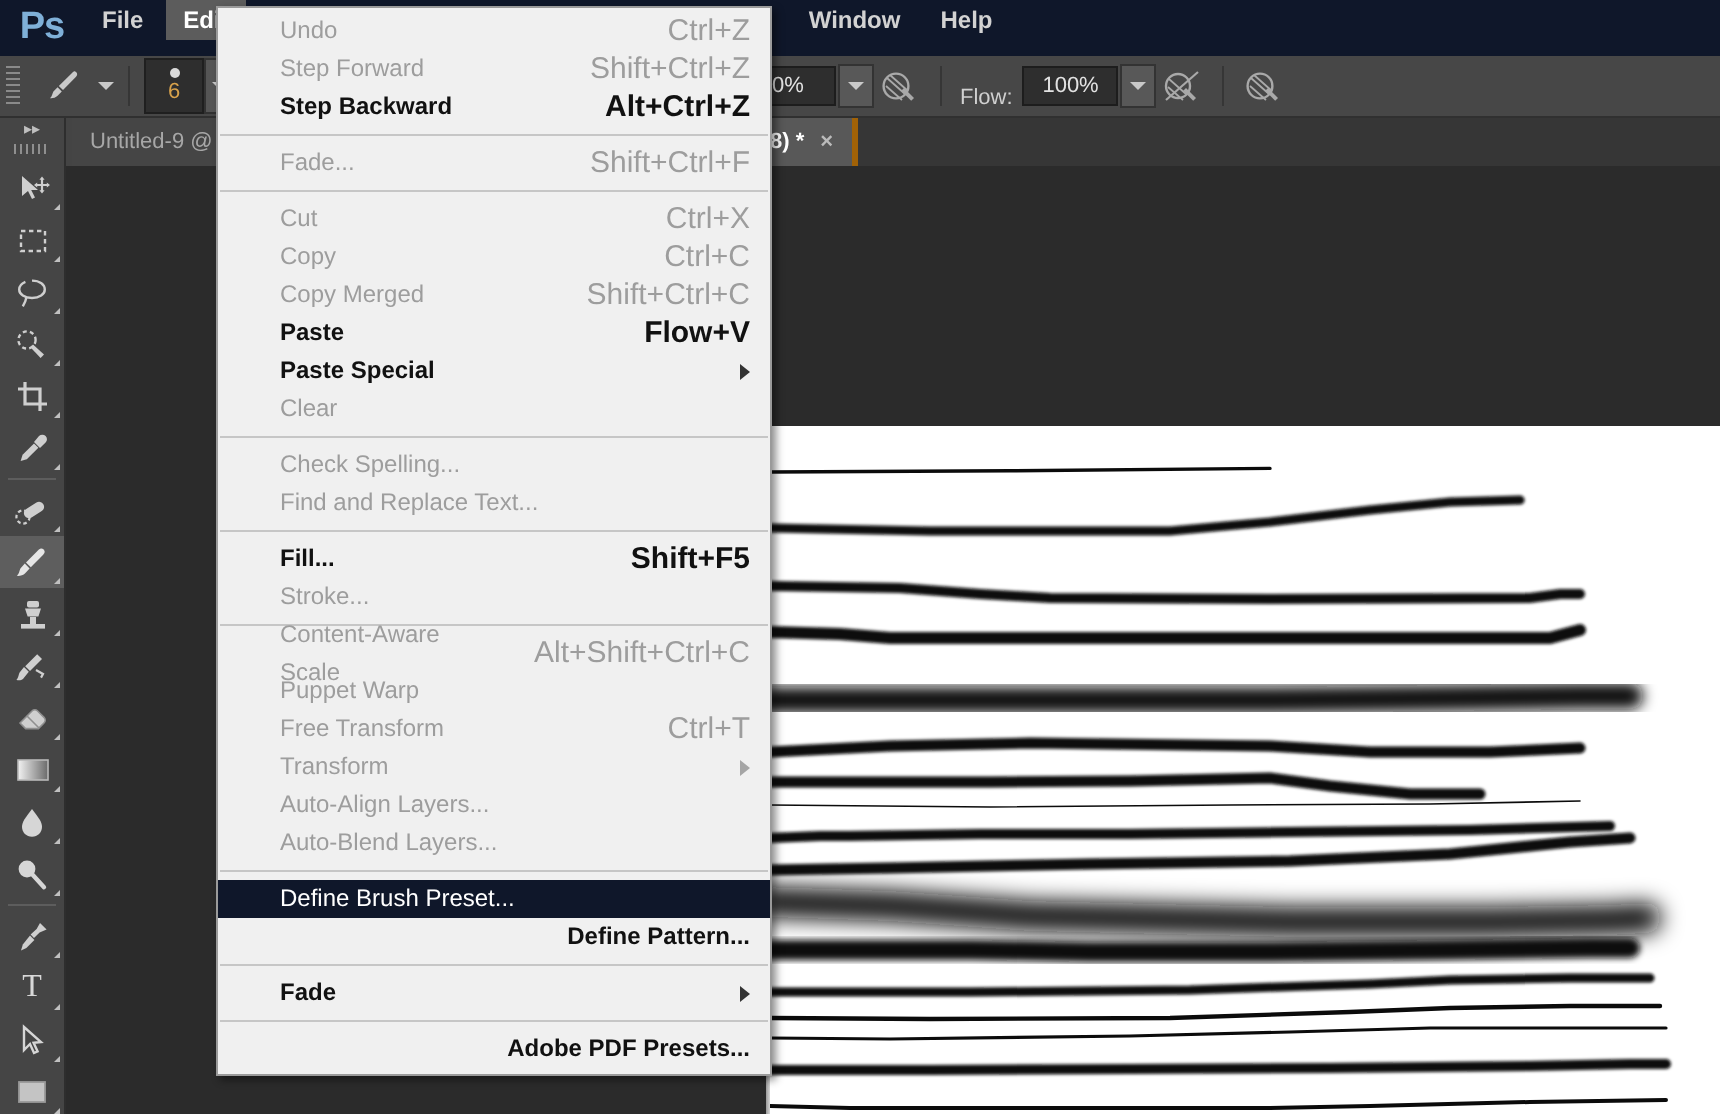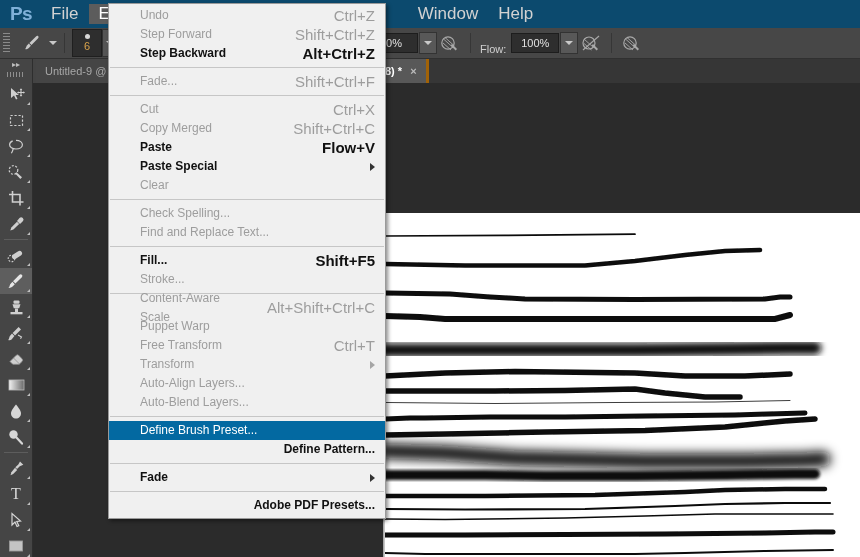--- a/index.html
+++ b/index.html
@@ -8,31 +8,31 @@
     background:#3b3b3b;
     font-family:"Liberation Sans", sans-serif;
     -webkit-font-smoothing:antialiased;
     position:relative;
   }
   .app{position:absolute;inset:0;width:860px;height:557px;overflow:hidden;}
 
   
   .menubar{
     position:absolute;left:0;top:0;width:860px;height:28px;
-    background:#0c4a6e;
-    display:flex;align-items:center;
+    background:#0f172a;
+    display:flex;align-items:flex-start;
   }
   .ps-logo{
     width:42px;height:28px;display:flex;align-items:center;justify-content:center;
     color:#7fb0d8;font-weight:bold;font-size:19px;letter-spacing:-0.5px;
     font-family:"Liberation Sans", sans-serif;
   }
   .mb-item{
     height:20px;padding:0 9px;display:flex;align-items:center;
-    color:#d2d2d2;font-size:17px;margin-right:2px;
+    color:#d2d2d2;font-size:12px;margin-right:2px;font-weight:bold;
   }
   .mb-item.active{background:#5c5c5c;color:#ffffff;}
 
   
   .optbar{
     position:absolute;left:0;top:28px;width:860px;height:30px;
     background:#474747;
     border-bottom:1px solid #303030;
     display:flex;align-items:center;
   }
@@ -129,21 +129,21 @@
     z-index:50;
     padding:2px 0 3px 0;
   }
   .mi{
     height:19px;display:flex;align-items:center;
     padding:0 10px 0 31px;font-size:12px;color:#111;position:relative;
     line-height:19px;
   }
   .mi.disabled{color:#9d9d9d;}
   .mi.bold{font-weight:bold;justify-content:flex-end;}
-  .mi.hl{background:#0369a1;color:#ffffff;}
+  .mi.hl{background:#0f172a;color:#ffffff;}
   .mi .sc{margin-left:auto;font-size:15px;padding-left:24px;}
   .mi.disabled .sc{color:#9d9d9d;}
   .mi .arrow{
     margin-left:auto;width:0;height:0;
     border-top:4px solid transparent;border-bottom:4px solid transparent;
     border-left:5px solid #333;
   }
   .mi.disabled .arrow{border-left-color:#a5a5a5;}
   .mi-sep{height:1px;background:#c6c6c6;margin:4px 1px;}
 </style>
@@ -425,20 +425,24 @@
       <div class="mi disabled">
         <span>Fade...</span>
         <span class="sc">Shift+Ctrl+F</span>
       </div>
       <div class="mi-sep"></div>
       <div class="mi disabled">
         <span>Cut</span>
         <span class="sc">Ctrl+X</span>
       </div>
       <div class="mi disabled">
+        <span>Copy</span>
+        <span class="sc">Ctrl+C</span>
+      </div>
+      <div class="mi disabled">
         <span>Copy Merged</span>
         <span class="sc">Shift+Ctrl+C</span>
       </div>
       <div class="mi bold">
         <span>Paste</span>
         <span class="sc">Flow+V</span>
       </div>
       <div class="mi bold">
         <span>Paste Special</span>
         <i class="arrow"></i>

